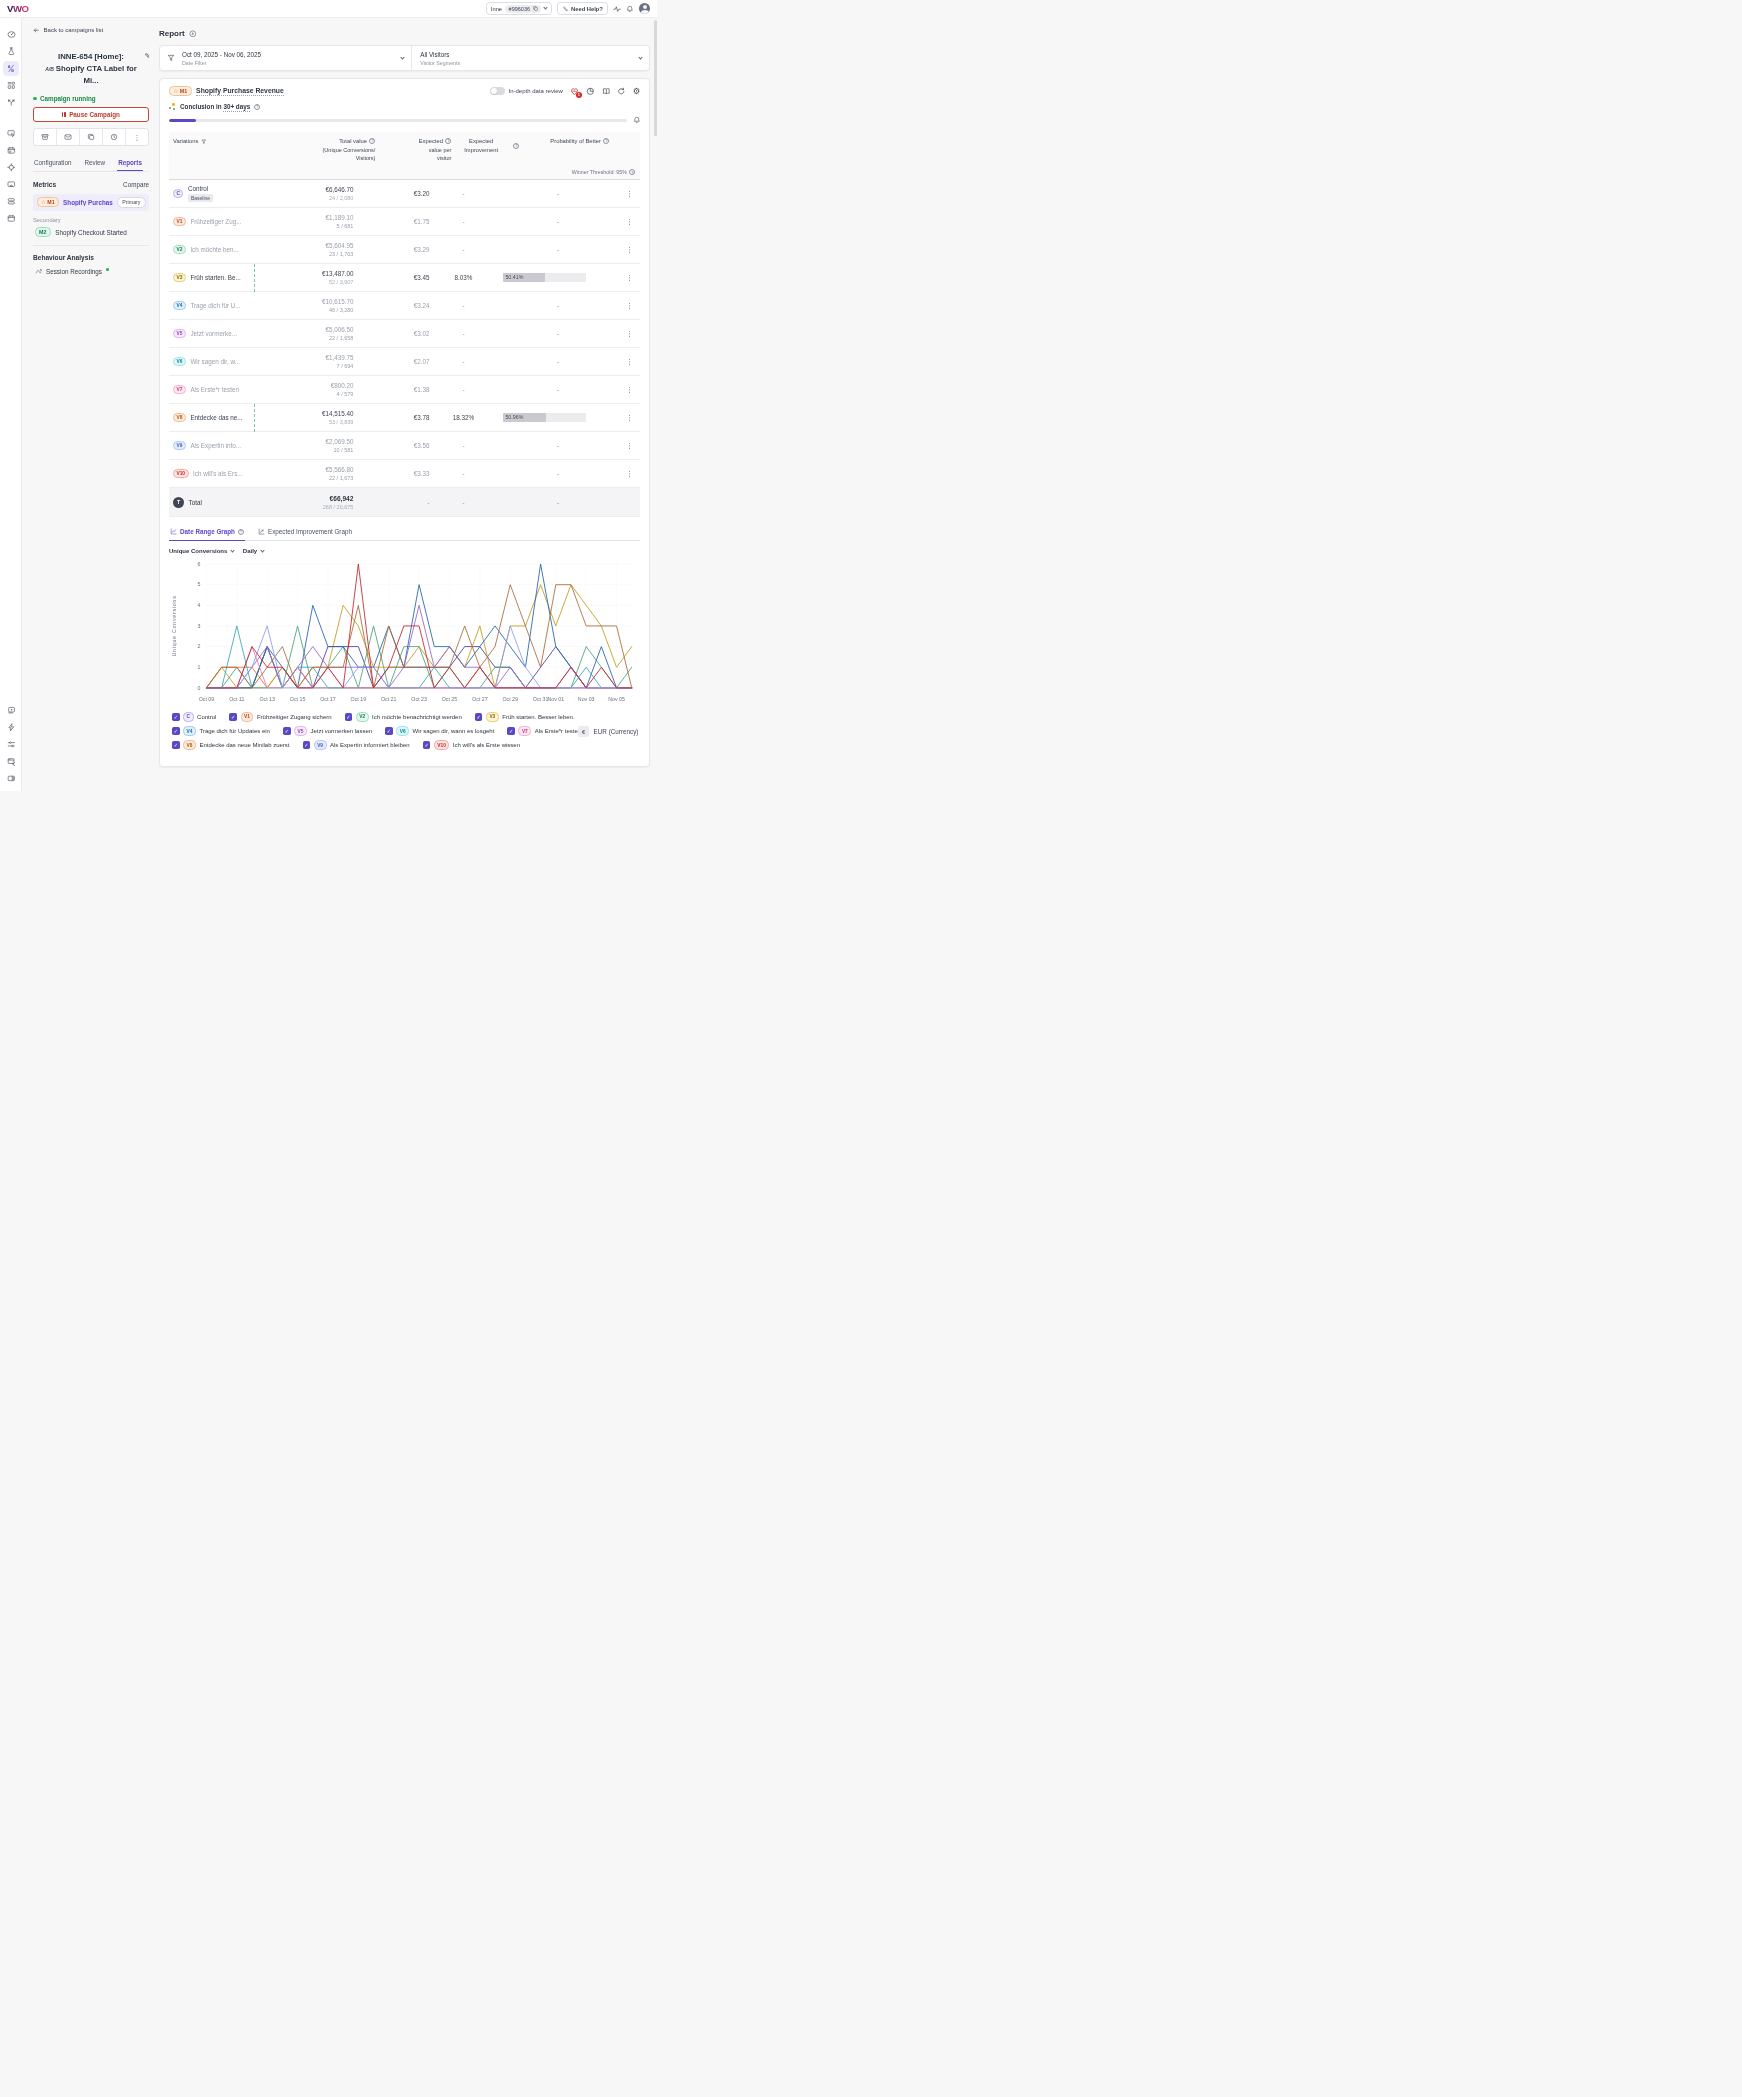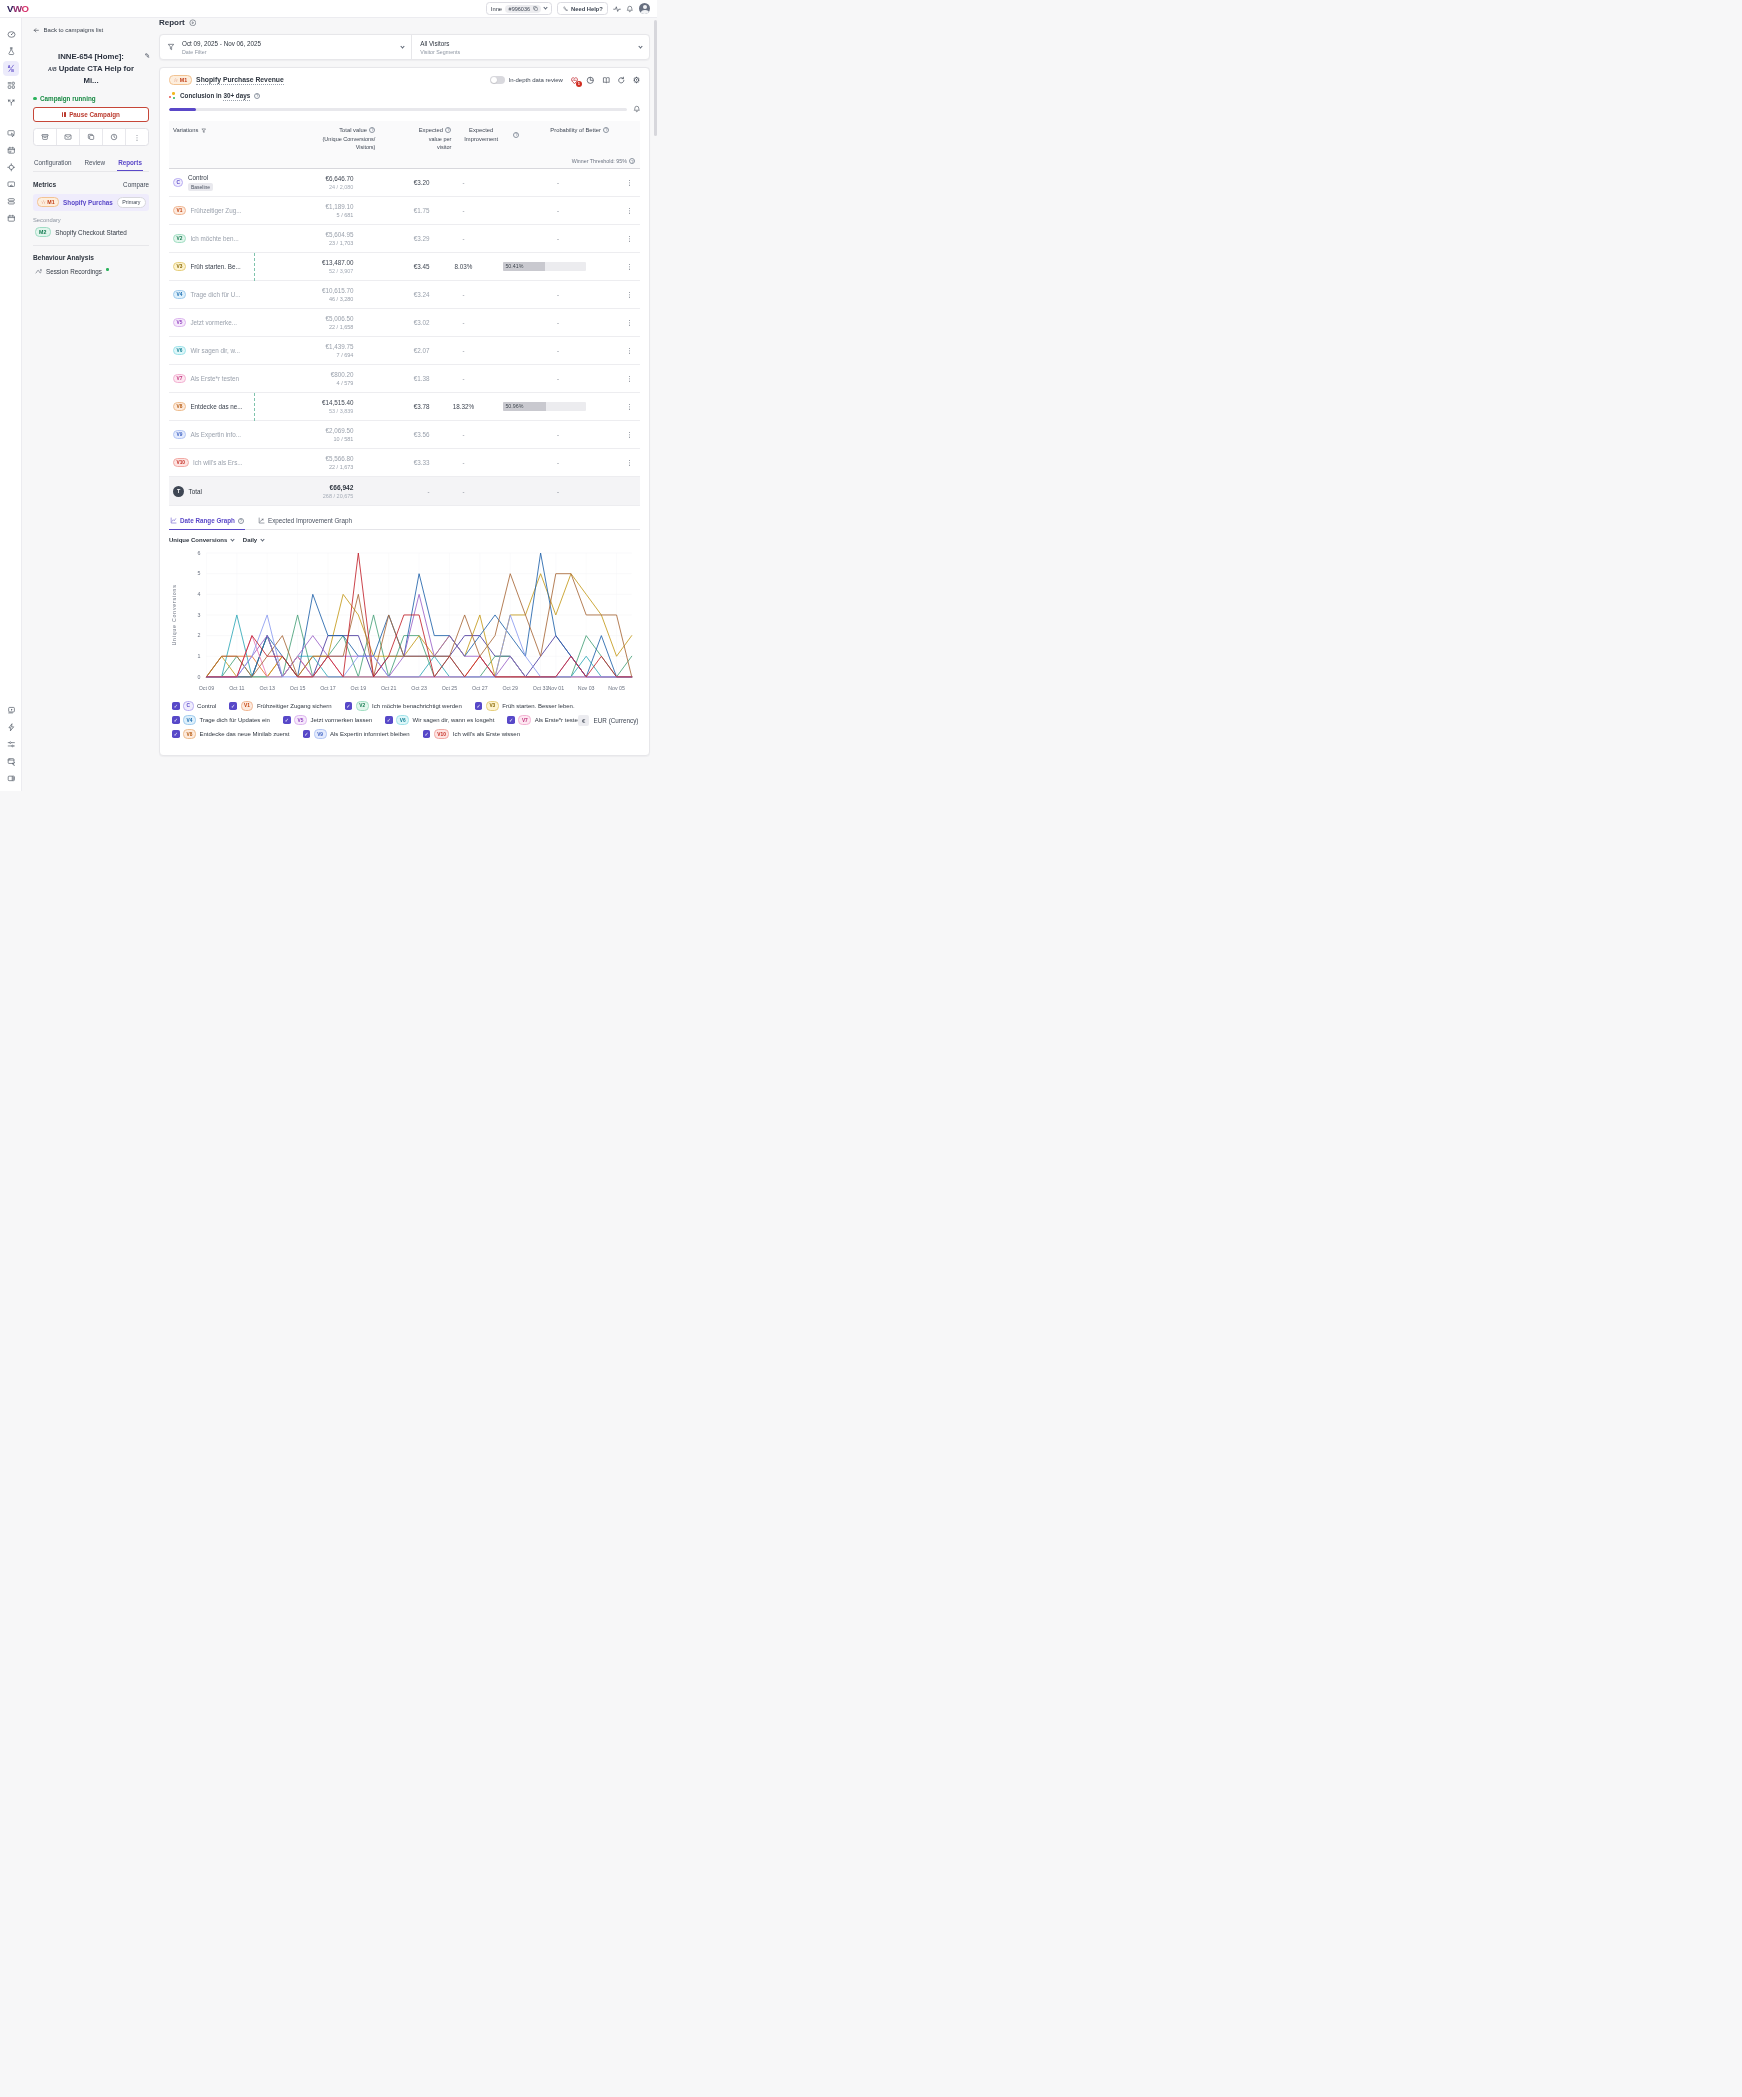--- a/index.html
+++ b/index.html
@@ -57,21 +57,21 @@
   .secondary-label { margin-top:6px; font-size:5.8px; color:#8d95a1; }
   .secondary-row { margin-top:4.5px; display:flex; align-items:center; gap:4.5px; padding-left:1.5px; }
   .secondary-name { font-size:6.3px; color:#333a45; }
   .panel-div { margin-top:8px; border-top:0.5px solid #e7e7ea; }
   .behaviour-label { margin-top:7.6px; font-size:6.6px; font-weight:bold; color:#2f3640; }
   .session-row { margin-top:7px; display:flex; align-items:center; gap:4px; padding-left:2px; font-size:6.3px; color:#333a45; cursor:pointer; }
   .sup-dot { width:2.5px; height:2.5px; background:#2bb35c; border-radius:50%; margin-bottom:4.5px; }
 
   
   .main { position:absolute; left:159px; top:18px; right:6.6px; }
-  .report-title { display:flex; align-items:center; gap:4px; font-size:8px; font-weight:bold; color:#2c3340; }
+  .report-title { margin-top:11px; display:flex; align-items:center; gap:4px; font-size:8px; font-weight:bold; color:#2c3340; }
   .card { background:#fff; border:0.5px solid #e7e7ea; border-radius:4px; box-shadow:0 0.5px 1px rgba(20,20,40,.04); }
   .filter-card { margin-top:7px; display:flex; height:26px; align-items:stretch; }
   .filter-funnel { width:22px; display:flex; align-items:center; justify-content:center; color:#3f4754; }
   .fsec { flex:1; display:flex; align-items:center; cursor:pointer; padding-right:7px; }
   .fsec + .fsec { border-left:0.5px solid #e7e7ea; padding-left:8px; }
   .fmain { font-size:6.3px; color:#2f3640; }
   .fsub { font-size:5.3px; color:#8d95a1; margin-top:2px; }
   .fsec .chev { margin-left:auto; }
 
   .metric-card { margin-top:7px; padding:7px 9px 12px; position:relative; }
@@ -303,21 +303,21 @@
 <div class="panel">
   <div class="back-link">
     <svg width="6.6" height="6.6" viewBox="0 0 16 16">
         <path d="M13 8H3M7 4L3 8l4 4" fill="none" stroke="#3c434e" stroke-width="1.5" stroke-linecap="round" stroke-linejoin="round"></path>
       </svg>
     <span>Back to campaigns list</span>
   </div>
   <div class="camp-title">
     <span class="edit-pencil">✎</span>
     <div>INNE-654 [Home]:</div>
-    <div><span class="ab-inline">A/B</span><span>Update CTA Help for</span></div>
+    <div><span class="ab-inline">A/B</span><span>Shopify CTA Label for</span></div>
     <div>Mi...</div>
   </div>
   <div class="camp-status">
     <span class="dot-green"></span>
     <span>Campaign running</span>
   </div>
   <button class="pause-btn">
     <span class="pause-glyph">
         <i></i>
         <i></i>

